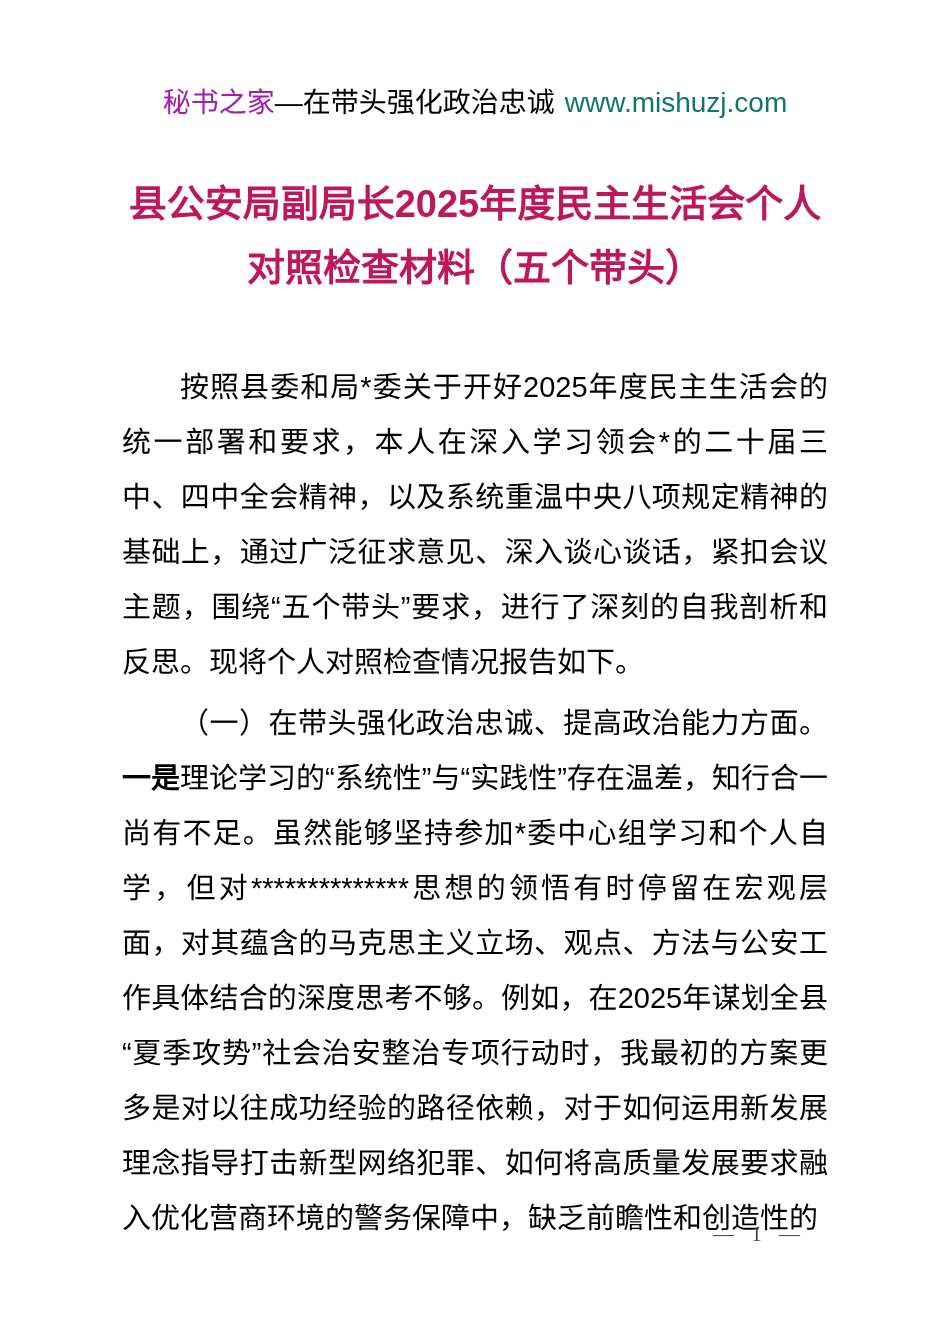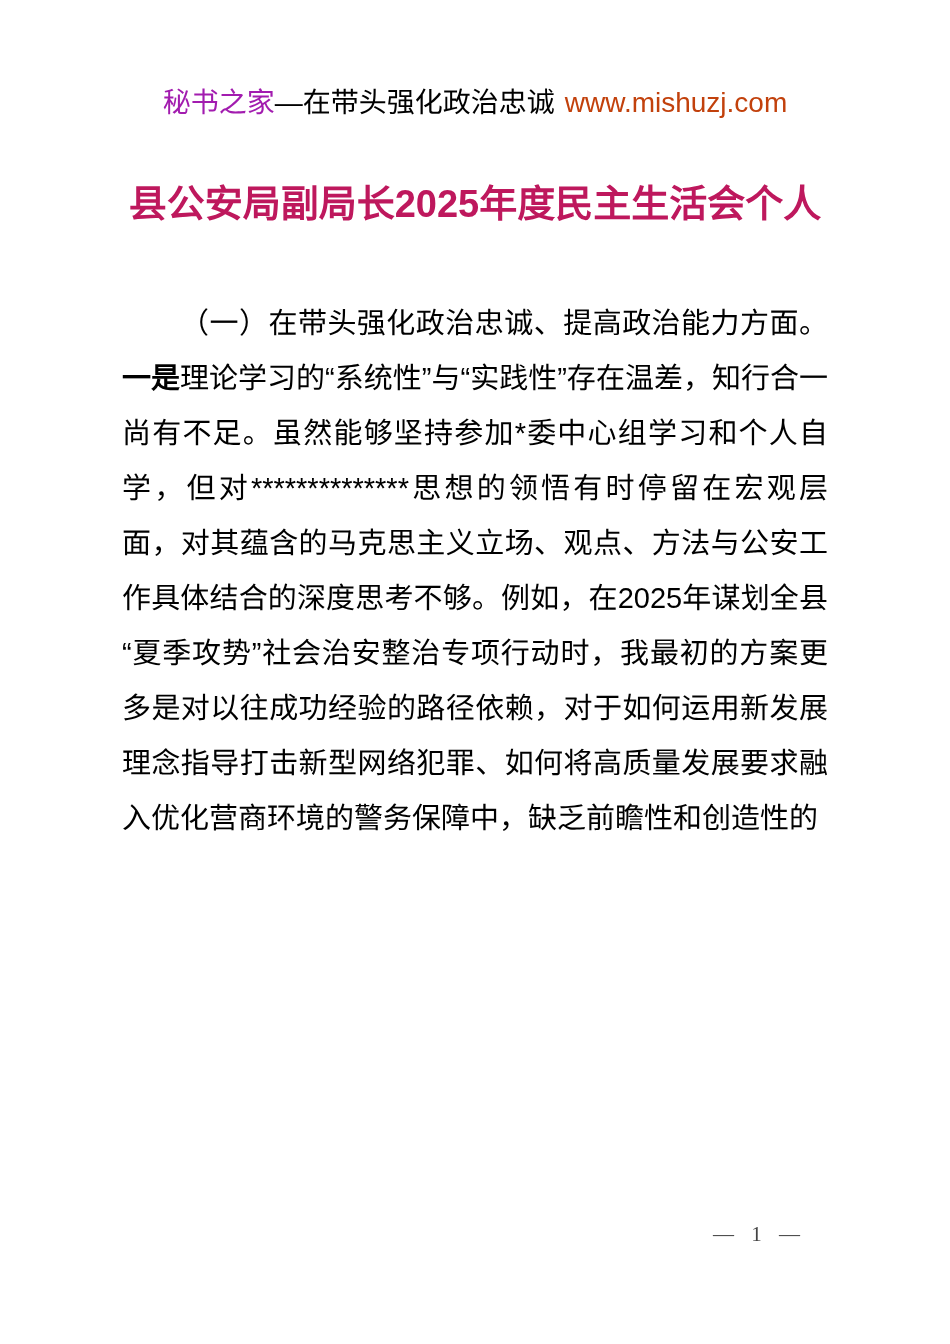--- a/index.html
+++ b/index.html
@@ -25,21 +25,21 @@
   }
   .site-header .brand {
     color: #a21caf;
     font-weight: normal;
   }
   .site-header .dash,
   .site-header .tagline {
     color: #000000;
   }
   .site-header .url {
-    color: #c2410c;
+    color: #0f766e;
     text-decoration: none;
     margin-left: 10px;
   }
 
   
   .doc-title {
     margin-top: 52px;
     padding: 0 100px;
     text-align: center;
     font-size: 38px;
@@ -85,23 +85,25 @@
 <body>
 
 <div class="page">
 
   <header class="site-header">
     <span class="brand">秘书之家</span><span class="dash">—</span><span class="tagline">在带头强化政治忠诚</span><a class="url" href="#">www.mishuzj.com</a>
   </header>
 
   <h1 class="doc-title">
     <div>县公安局副局长2025年度民主生活会个人</div>
+    <div>对照检查材料（五个带头）</div>
   </h1>
 
   <main class="doc-body">
+    <p>按照县委和局*委关于开好2025年度民主生活会的统一部署和要求，本人在深入学习领会*的二十届三中、四中全会精神，以及系统重温中央八项规定精神的基础上，通过广泛征求意见、深入谈心谈话，紧扣会议主题，围绕“五个带头”要求，进行了深刻的自我剖析和反思。现将个人对照检查情况报告如下。</p>
 
 
     <p><span>（一）在带头强化政治忠诚、提高政治能力方面。</span><b>一是</b><span>理论学习的“系统性”与“实践性”存在温差，知行合一尚有不足。虽然能够坚持参加*委中心组学习和个人自学，但对**************思想的领悟有时停留在宏观层面，对其蕴含的马克思主义立场、观点、方法与公安工作具体结合的深度思考不够。例如，在2025年谋划全县“夏季攻势”社会治安整治专项行动时，我最初的方案更多是对以往成功经验的路径依赖，对于如何运用新发展理念指导打击新型网络犯罪、如何将高质量发展要求融入优化营商环境的警务保障中，缺乏前瞻性和创造性的</span></p>
   </main>
 
   <footer class="page-footer">
     <span>— 1 —</span>
   </footer>
 
 </div>

